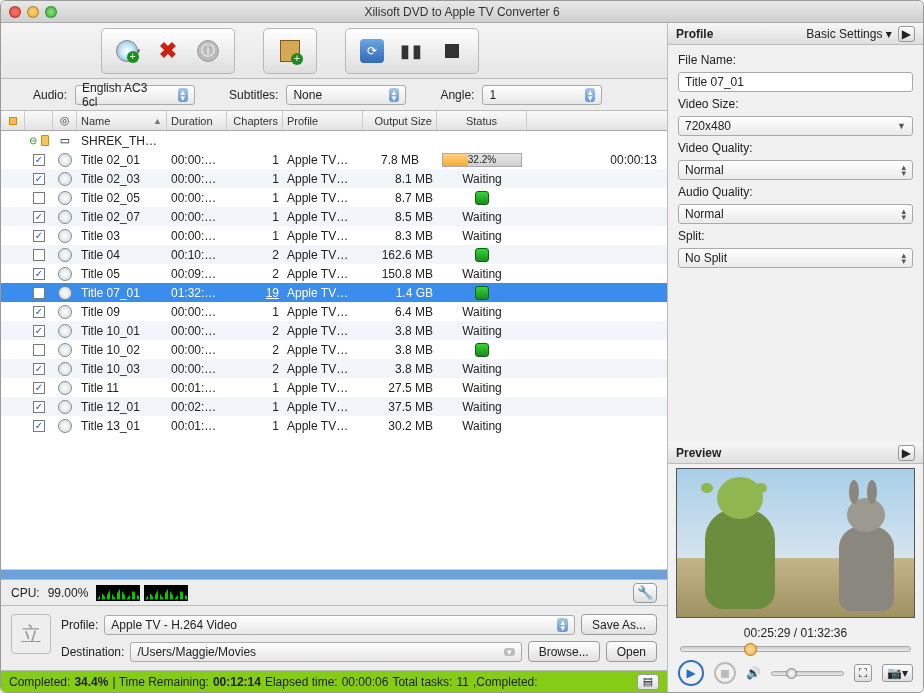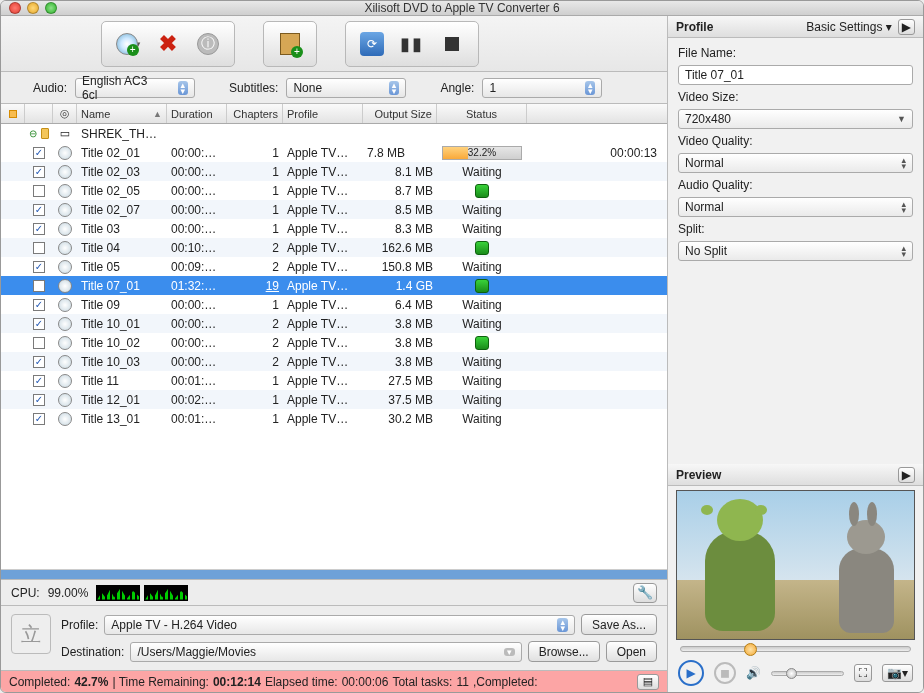--- a/index.html
+++ b/index.html
@@ -1,18 +1,18 @@
 <!DOCTYPE html>
 <html><head>
 <meta charset="utf-8">
 <style>
 * { box-sizing: border-box; margin: 0; padding: 0; font-family: "Lucida Grande", Helvetica, Arial, sans-serif; }
 body { background: #ececec; width: 924px; height: 693px; overflow: hidden; font-size: 12px; color: #222; }
 .window { width: 924px; height: 693px; background: #ededed; display: flex; flex-direction: column; border: 1px solid #999; border-radius: 6px; overflow:hidden; }
-.titlebar { height: 15px; background: linear-gradient(#e8e8e8,#cfcfcf); border-bottom: 1px solid #aaa; display: flex; align-items: center; padding: 0 8px; position: relative; }
+.titlebar { height: 22px; background: linear-gradient(#e8e8e8,#cfcfcf); border-bottom: 1px solid #aaa; display: flex; align-items: center; padding: 0 8px; position: relative; }
 .traffic { display: flex; gap: 6px; }
 .tl { width: 12px; height: 12px; border-radius: 50%; border: 1px solid rgba(0,0,0,.25); }
 .tl.r { background: radial-gradient(#ff7a70,#e33e32); }
 .tl.y { background: radial-gradient(#ffd97a,#e6a728); }
 .tl.g { background: radial-gradient(#8fe08a,#2bb327); }
 .title { position: absolute; left: 0; right: 0; text-align: center; font-size: 12px; color: #333; pointer-events:none; }
 .content { flex: 1; display: flex; }
 .left { width: 667px; display: flex; flex-direction: column; border-right: 1px solid #bbb; }
 .right { flex: 1; display: flex; flex-direction: column; background: #f1f1f1; }
 .toolbar { height: 56px; display: flex; align-items: center; gap: 28px; padding-left: 100px; border-bottom: 1px solid #bbb; background: linear-gradient(#f4f4f4,#e7e7e7); }
@@ -52,21 +52,21 @@
 .cpu-bars{display:flex;gap:4px;}
 .cpu-bar{width:44px;height:16px;background:#000;position:relative;overflow:hidden;}
 .cpu-bar::after{content:"";position:absolute;inset:1px;background:repeating-linear-gradient(90deg,#0c0 0 3px,#000 3px 5px);clip-path:polygon(0 100%,10% 50%,20% 90%,30% 30%,40% 85%,55% 20%,70% 95%,85% 40%,100% 80%,100% 100%);}
 .wrench{margin-left:auto;border:1px solid #999;border-radius:4px;width:24px;height:20px;display:flex;align-items:center;justify-content:center;background:linear-gradient(#fff,#ddd);font-size:13px;}
 .bottom-panel{padding:8px 10px;background:#ededed;border-top:1px solid #bbb;display:flex;gap:10px;}
 .apple-ic{width:40px;height:40px;border:1px solid #bbb;border-radius:4px;background:#eee;display:flex;align-items:center;justify-content:center;font-size:20px;color:#999;}
 .bp-rows{flex:1;display:flex;flex-direction:column;gap:6px;}
 .bp-row{display:flex;align-items:center;gap:6px;font-size:12px;}
 .wide-select{flex:1;}
 .mac-btn{background:linear-gradient(#fff,#e0e0e0);border:1px solid #9a9a9a;border-radius:4px;height:21px;padding:0 10px;font-size:12px;display:flex;align-items:center;}
-.status-bar{height:22px;border-top:1px solid #bbb;background:#fca5a5;display:flex;align-items:center;padding:0 8px;font-size:12px;gap:4px;}
+.status-bar{height:22px;border-top:1px solid #bbb;background:#84cc16;display:flex;align-items:center;padding:0 8px;font-size:12px;gap:4px;}
 .status-bar .page-ic{margin-left:auto;border:1px solid #999;width:22px;height:16px;border-radius:3px;background:linear-gradient(#fff,#ddd);display:flex;align-items:center;justify-content:center;font-size:11px;}
 
 
 .rp-head{height:22px;background:linear-gradient(#f7f7f7,#dedede);border-bottom:1px solid #bbb;display:flex;align-items:center;padding:0 8px;gap:6px;font-size:12px;}
 .rp-head .toggle{margin-left:auto;display:flex;align-items:center;gap:2px;}
 .rp-body{padding:8px 10px;display:flex;flex-direction:column;gap:5px;font-size:12px;}
 .input{border:1px solid #aaa;background:#fff;border-radius:3px;height:20px;padding:0 6px;display:flex;align-items:center;}
 .rsel{border:1px solid #aaa;background:linear-gradient(#fff,#eaeaea);border-radius:3px;height:20px;padding:0 6px;display:flex;align-items:center;position:relative;}
 .rsel .arr{margin-left:auto;font-size:9px;color:#555;display:flex;flex-direction:column;line-height:6px;}
 .preview-box{flex:1;display:flex;flex-direction:column;}
@@ -195,21 +195,21 @@
               <div class="cell c-st" style="display:flex;justify-content:center;">
                 <span class="cb">✓</span>
               </div>
               <div class="cell c-dc" style="display:flex;justify-content:center;">
                 <span class="disc-sm"></span>
               </div>
               <div class="cell c-name">Title 02_01</div>
               <div class="cell c-dur">00:00:…</div>
               <div class="cell c-ch" style="text-align:right;">1</div>
               <div class="cell c-prof">Apple TV…</div>
-              <div class="cell c-out" style="text-align:left;">7.8 MB</div>
+              <div class="cell c-out" style="text-align:center;">7.8 MB</div>
               <div class="cell c-status" style="display:flex;justify-content:center;">
                 <div class="progress">
                   <div class="bar" style="width:32.2%"></div>
                   <span class="txt">32.2%</span>
                 </div>
               </div>
               <div class="cell c-rem" style="text-align:right;padding-right:10px;">00:00:13</div>
             </div>
             <div class="row">
               <div class="cell c-cb"></div>
@@ -504,21 +504,21 @@
               </div>
             <div class="mac-btn">
                 <span>Open</span>
               </div>
           </div>
         </div>
       </div>
 
       <div class="status-bar">
         <span>Completed: </span>
-        <b>42.7%</b>
+        <b>34.4%</b>
         <span> | Time Remaining: </span>
         <b>00:12:14</b>
         <span> Elapsed time: </span>
         <span>00:00:06</span>
         <span> Total tasks: </span>
         <span>11</span>
         <span> ,Completed:</span>
         <div class="page-ic">
             <span>▤</span>
           </div>
@@ -567,20 +567,21 @@
         <div class="toggle">
             <span style="border:1px solid #999;border-radius:3px;padding:0 3px;background:linear-gradient(#fff,#ddd);">▶</span>
           </div>
       </div>
       <div class="preview-box">
         <div class="preview-img">
           <div class="sky"></div>
           <div class="shrek"></div>
           <div class="donkey"></div>
         </div>
+        <div class="time-row">00:25:29 / 01:32:36</div>
         <div class="slider">
           <div class="thumb" id="seek-thumb" style="left: 27.6%;"></div>
         </div>
         <div class="pv-controls">
           <div class="play-btn">
               <span>▶</span>
             </div>
           <div class="stop-btn">
               <span>◼</span>
             </div>

